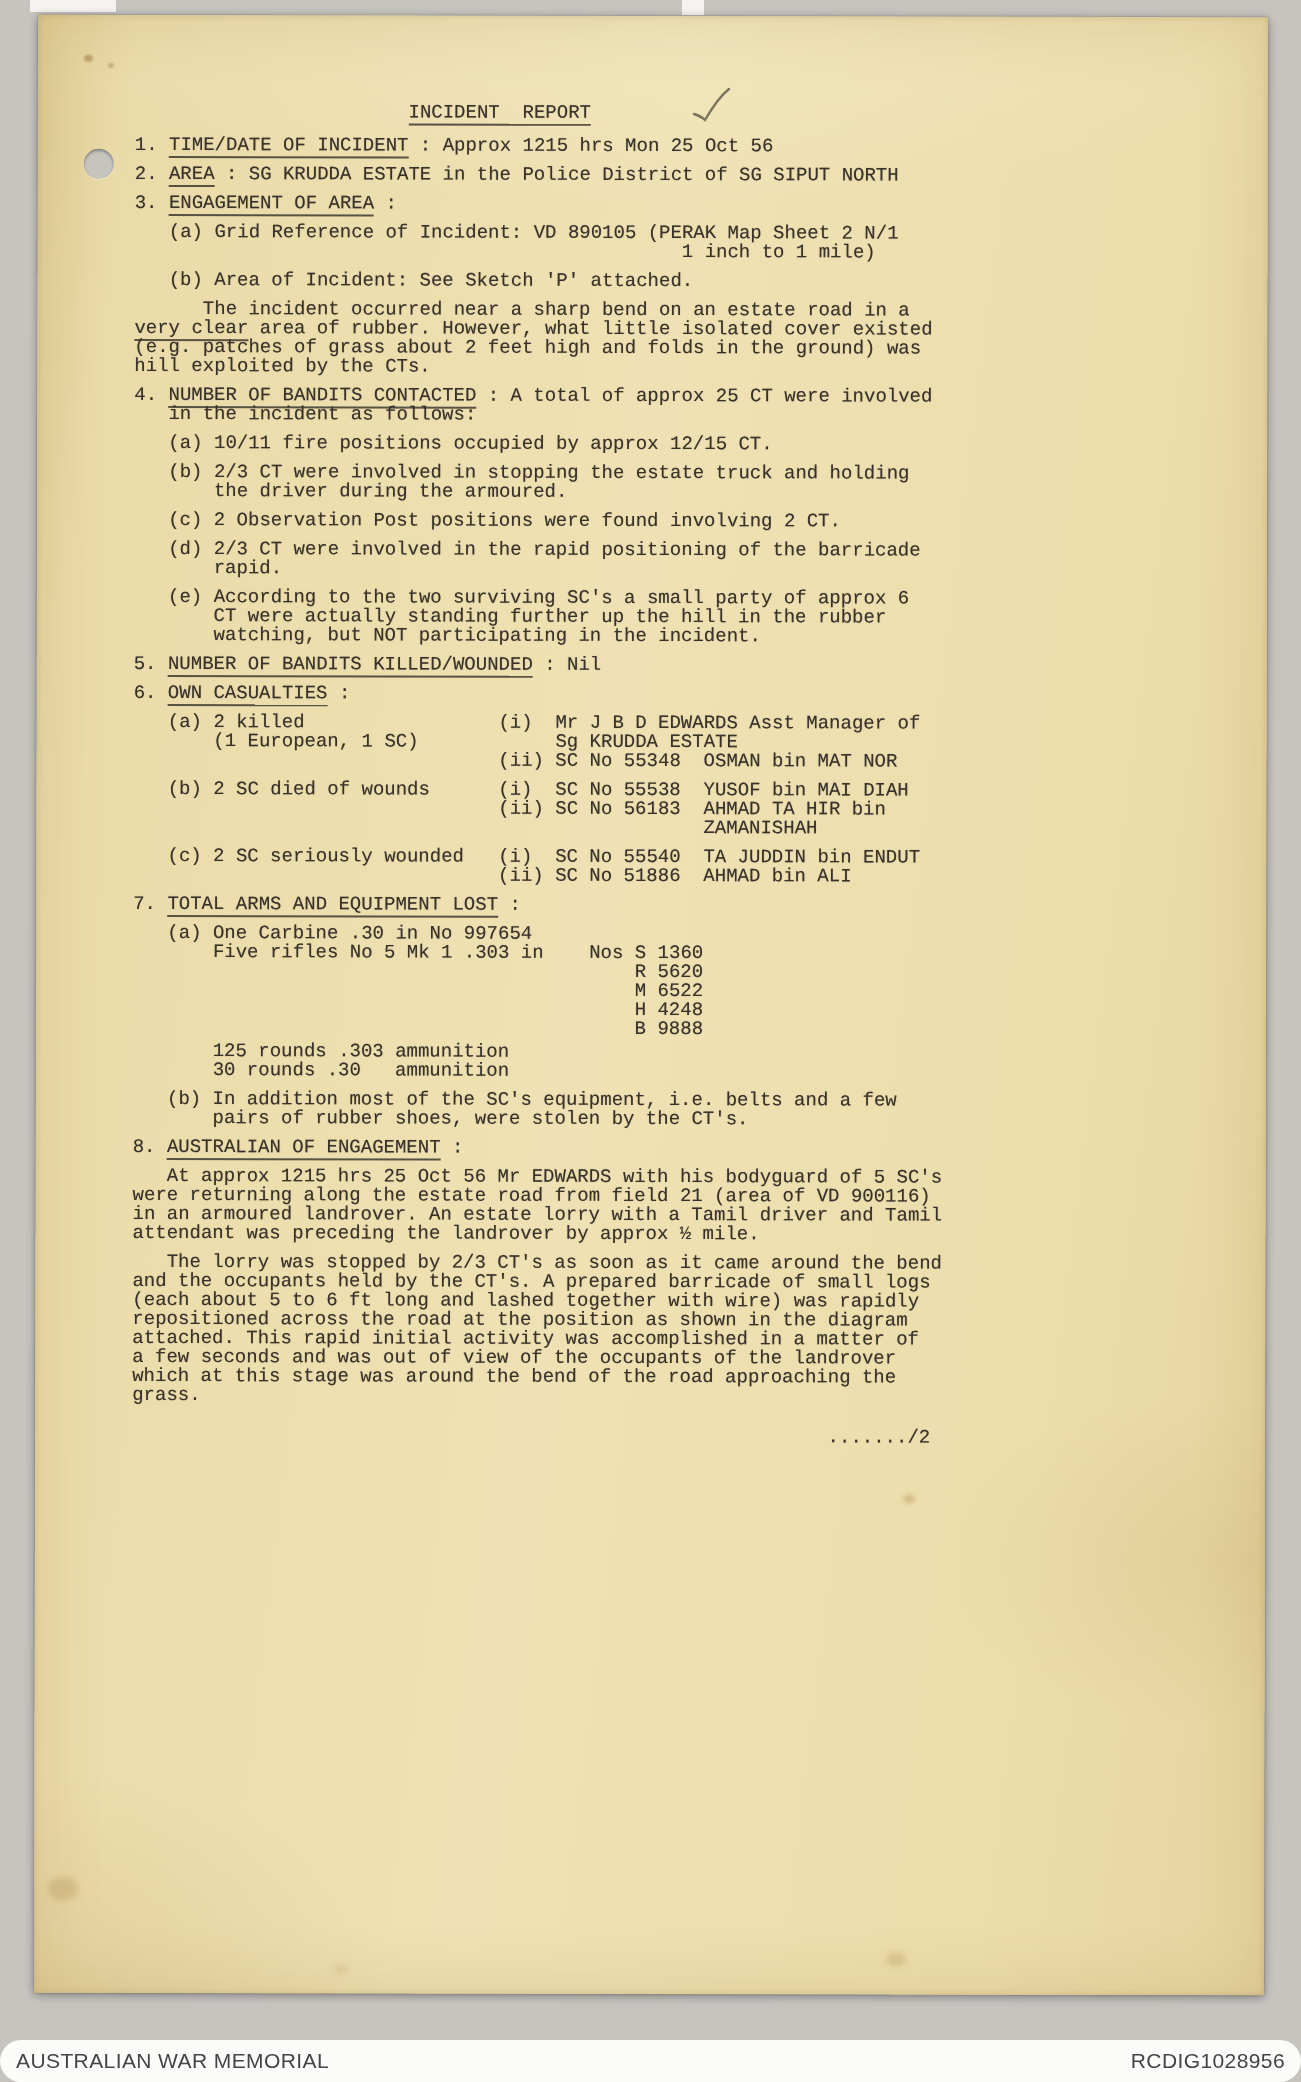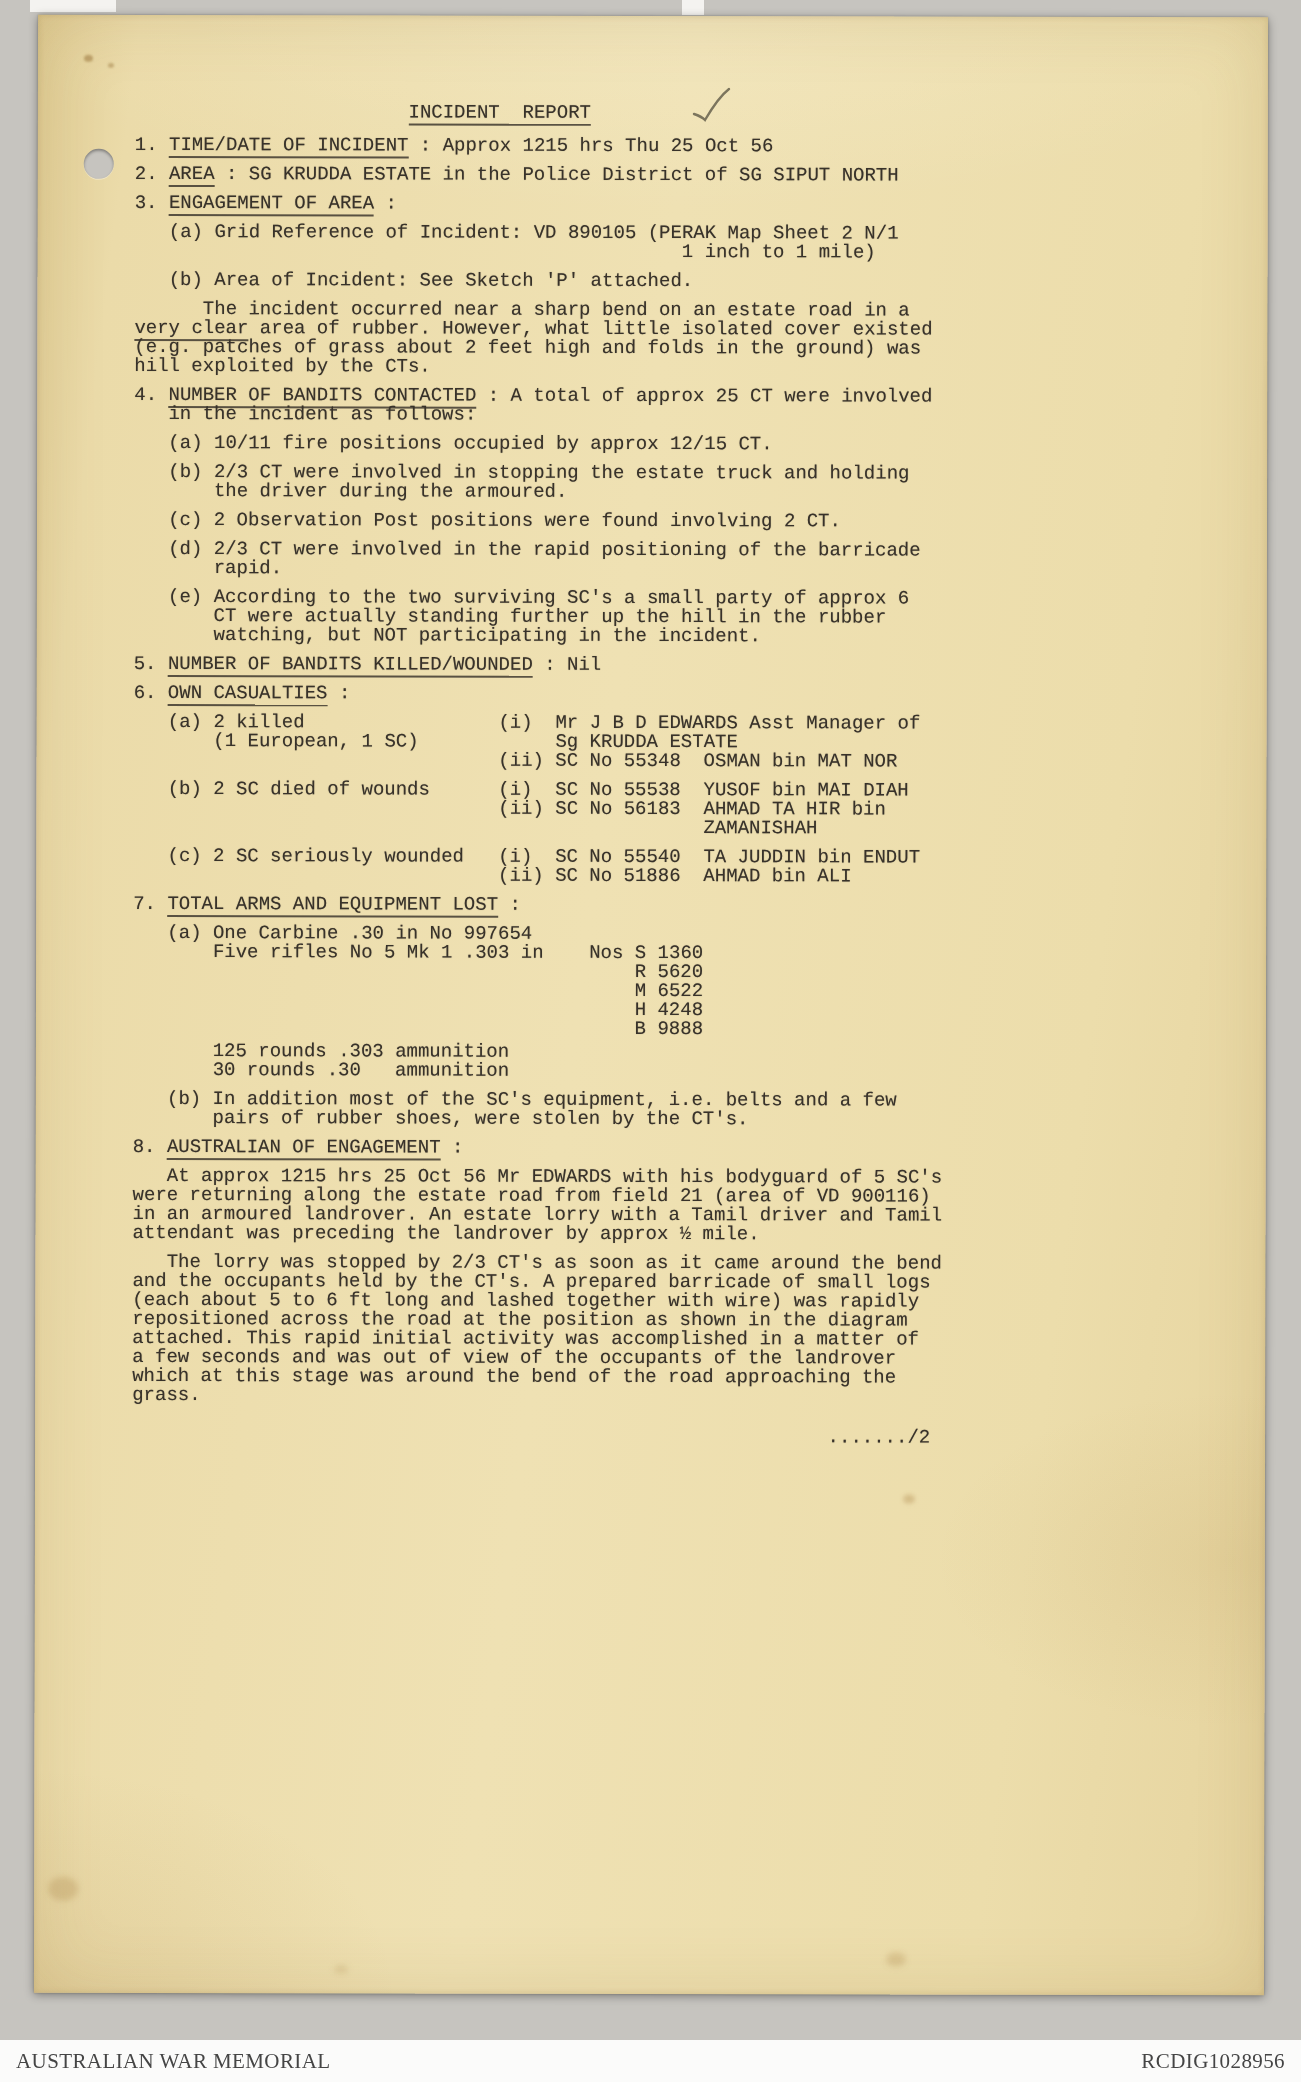--- a/index.html
+++ b/index.html
@@ -42,22 +42,22 @@
   }
   .line{white-space:pre;}
   .line span{white-space:pre;}
   .u{border-bottom:2px solid rgba(56,50,42,0.82);}
   #checkmark{position:absolute;left:688px;top:86px;width:46px;height:44px;opacity:0.75;}
   #footer{
     position:absolute;left:0;bottom:0;width:100%;height:42px;
     background:#fbfbfa;
     display:flex;align-items:center;justify-content:space-between;
     box-sizing:border-box;padding:0 16px;
-    font-family:Liberation Serif, serif;
-    font-size:21px;color:#454545;letter-spacing:0.4px;
+    font-family:Liberation Sans, sans-serif;
+    font-size:21px;color:#454545;letter-spacing:0.4px;border-radius:21px;
   }
 </style>
 </head>
 <body>
 
 <div id="screen">
 
   <div class="scan-tab" style="left:30px;top:0;width:86px;height:12px;"></div>
   <div class="scan-tab" style="left:682px;top:0;width:22px;height:15px;"></div>
 
@@ -66,21 +66,21 @@
 
     <div class="stain" style="left:46px;top:40px;width:9px;height:7px;background:rgba(140,100,40,0.45);filter:blur(1px);"></div>
     <div class="stain" style="left:70px;top:48px;width:6px;height:5px;background:rgba(140,100,40,0.38);filter:blur(1px);"></div>
     <div class="stain" style="left:14px;top:1862px;width:30px;height:24px;background:rgba(150,105,40,0.22);filter:blur(3px);"></div>
     <div class="stain" style="left:868px;top:1478px;width:12px;height:9px;background:rgba(150,105,40,0.28);filter:blur(2px);"></div>
     <div class="stain" style="left:852px;top:1936px;width:20px;height:14px;background:rgba(150,105,40,0.22);filter:blur(3px);"></div>
     <div class="stain" style="left:300px;top:1950px;width:14px;height:8px;background:rgba(150,105,40,0.18);filter:blur(3px);"></div>
 
     <div id="doc-body">
         <div class="line"><span>                        </span><span class="u">INCIDENT  REPORT</span></div>
-        <div class="line" style="margin-top: 14px;"><span>1. </span><span class="u">TIME/DATE OF INCIDENT</span><span> : Approx 1215 hrs Thu 25 Oct 56</span></div>
+        <div class="line" style="margin-top: 14px;"><span>1. </span><span class="u">TIME/DATE OF INCIDENT</span><span> : Approx 1215 hrs Mon 25 Oct 56</span></div>
         <div class="line" style="margin-top: 10px;"><span>2. </span><span class="u">AREA</span><span> : SG KRUDDA ESTATE in the Police District of SG SIPUT NORTH</span></div>
         <div class="line" style="margin-top: 10px;"><span>3. </span><span class="u">ENGAGEMENT OF AREA</span><span> :</span></div>
         <div class="line" style="margin-top: 10px;"><span>   (a) Grid Reference of Incident: VD 890105 (PERAK Map Sheet 2 N/1</span></div>
         <div class="line"><span>                                                1 inch to 1 mile)</span></div>
         <div class="line" style="margin-top: 10px;"><span>   (b) Area of Incident: See Sketch 'P' attached.</span></div>
         <div class="line" style="margin-top: 10px;"><span>      The incident occurred near a sharp bend on an estate road in a</span></div>
         <div class="line"><span class="u">very clear</span><span> area of rubber. However, what little isolated cover existed</span></div>
         <div class="line"><span>(e.g. patches of grass about 2 feet high and folds in the ground) was</span></div>
         <div class="line"><span>hill exploited by the CTs.</span></div>
         <div class="line" style="margin-top: 10px;"><span>4. </span><span class="u">NUMBER OF BANDITS CONTACTED</span><span> : A total of approx 25 CT were involved</span></div>

